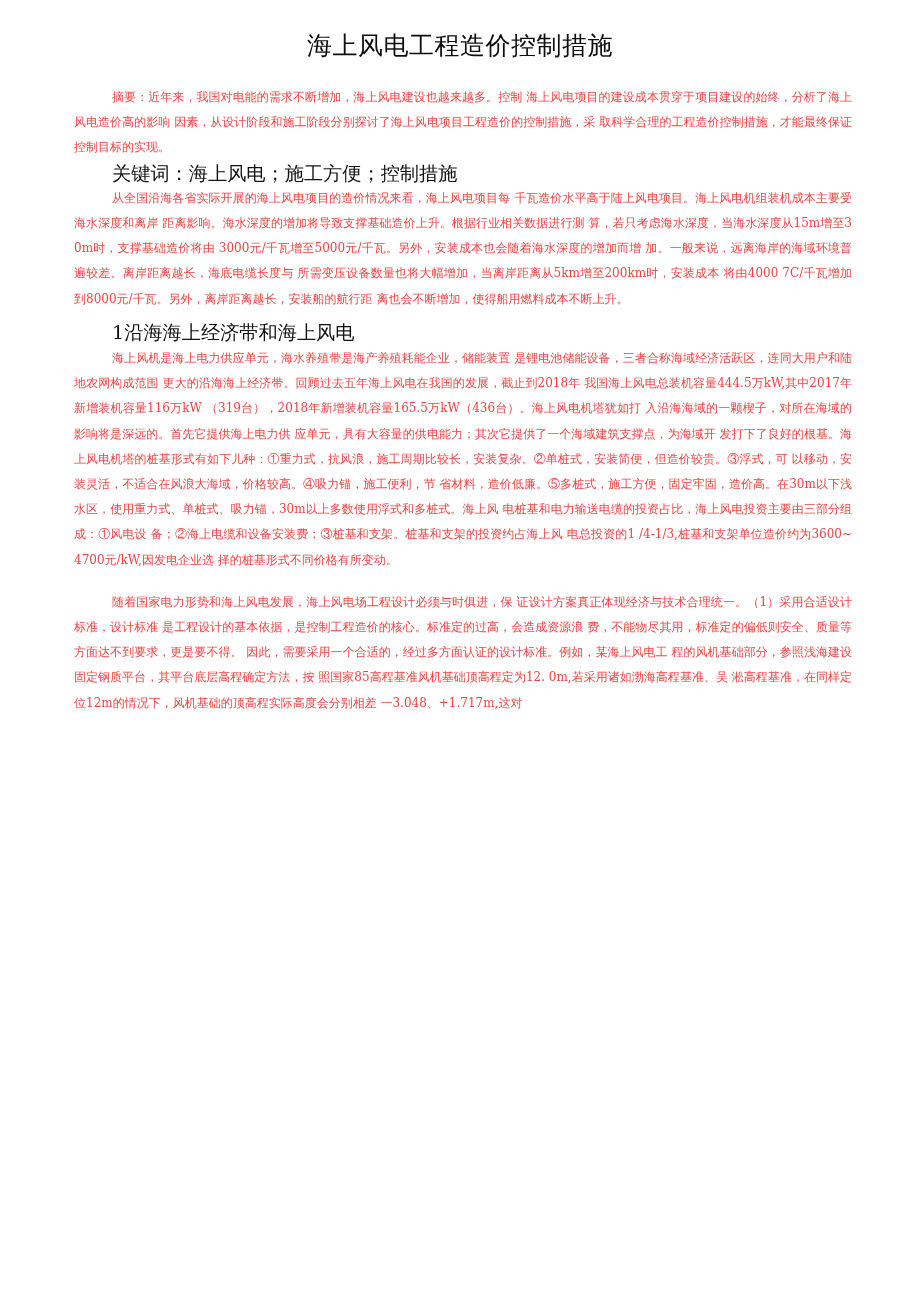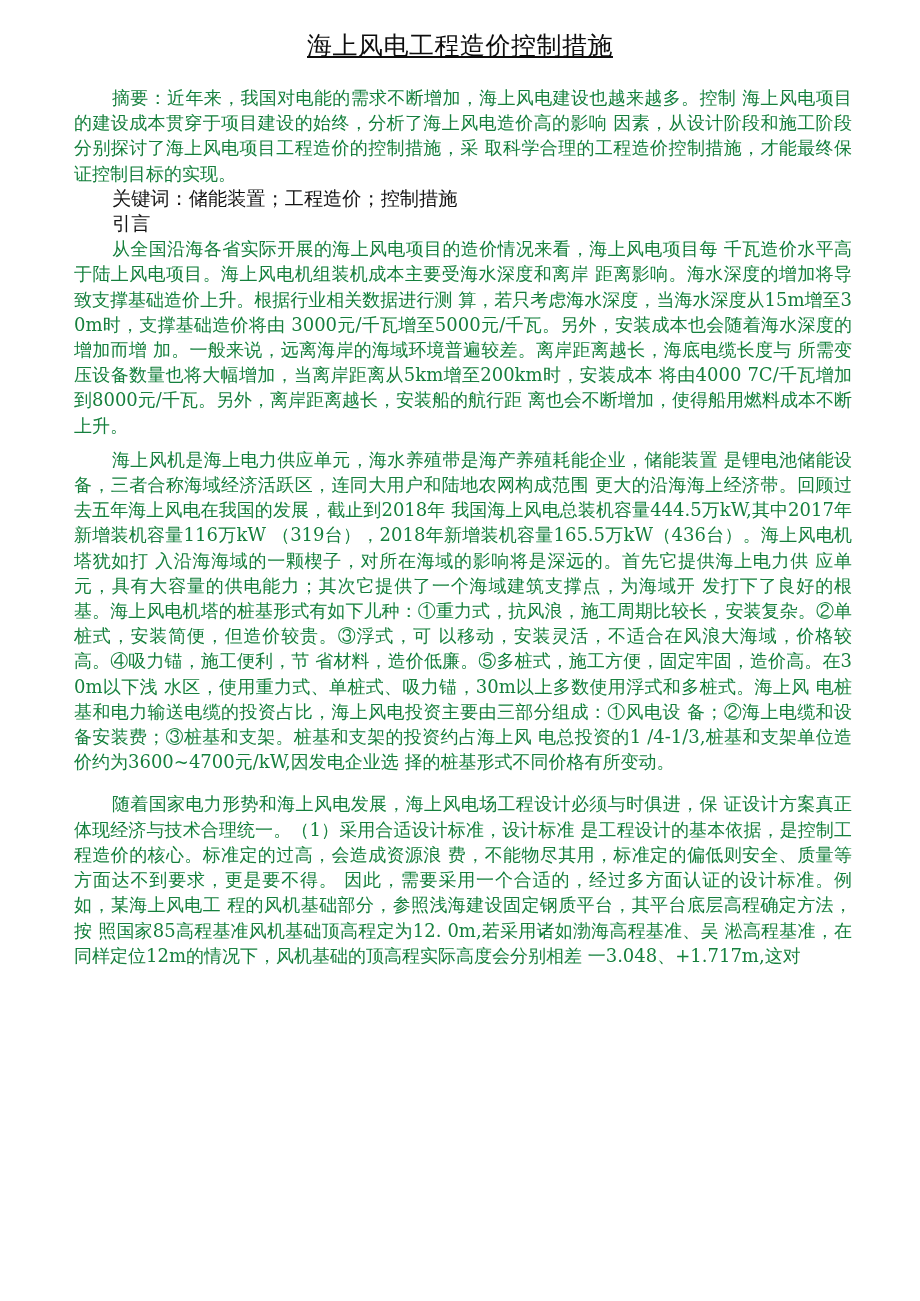--- a/index.html
+++ b/index.html
@@ -26,35 +26,34 @@
     text-align: center;
     font-size: 25px;
     line-height: 34px;
     font-weight: 500;
     letter-spacing: 0.5px;
     margin: 0;
     padding-top: 29px;
     padding-bottom: 0;
     color: #0d0d0d;
     font-family: "DejaVu Serif", "Liberation Serif", serif;
-    text-decoration: underline;
   }
   .body-block {
     margin-top: 22px;
     padding-left: 74px;
     padding-right: 68px;
   }
   p.para {
     margin: 0;
-    font-size: 18px;
+    font-size: 12px;
     line-height: 25.2px;
     text-align: justify;
     text-justify: inter-character;
     text-indent: 0;
-    color: #15803d;
+    color: #ef4444;
     word-break: break-all;
     letter-spacing: 0px;
   }
   p.para.indent {
     text-indent: 38px;
   }
   p.heading {
     margin: 0;
     font-size: 19.2px;
     line-height: 25.2px;
@@ -73,28 +72,28 @@
 <body>
 
 <div class="page">
 
   <h1 class="doc-title">海上风电工程造价控制措施</h1>
 
   <div class="body-block">
 
     <p class="para indent">摘要：近年来，我国对电能的需求不断增加，海上风电建设也越来越多。控制 海上风电项目的建设成本贯穿于项目建设的始终，分析了海上风电造价高的影响 因素，从设计阶段和施工阶段分别探讨了海上风电项目工程造价的控制措施，采 取科学合理的工程造价控制措施，才能最终保证控制目标的实现。</p>
 
-    <p class="heading">关键词：储能装置；工程造价；控制措施</p>
+    <p class="heading">关键词：海上风电；施工方便；控制措施</p>
 
-    <p class="heading">引言</p>
 
     <p class="para indent">从全国沿海各省实际开展的海上风电项目的造价情况来看，海上风电项目每 千瓦造价水平高于陆上风电项目。海上风电机组装机成本主要受海水深度和离岸 距离影响。海水深度的增加将导致支撑基础造价上升。根据行业相关数据进行测 算，若只考虑海水深度，当海水深度从15m增至30m时，支撑基础造价将由 3000元/千瓦增至5000元/千瓦。另外，安装成本也会随着海水深度的增加而增 加。一般来说，远离海岸的海域环境普遍较差。离岸距离越长，海底电缆长度与 所需变压设备数量也将大幅增加，当离岸距离从5km增至200km时，安装成本 将由4000 7C/千瓦增加到8000元/千瓦。另外，离岸距离越长，安装船的航行距 离也会不断增加，使得船用燃料成本不断上升。</p>
 
     <div class="gap-md"></div>
 
+    <p class="heading">1沿海海上经济带和海上风电</p>
 
     <div class="gap-sm"></div>
 
     <p class="para indent">海上风机是海上电力供应单元，海水养殖带是海产养殖耗能企业，储能装置 是锂电池储能设备，三者合称海域经济活跃区，连同大用户和陆地农网构成范围 更大的沿海海上经济带。回顾过去五年海上风电在我国的发展，截止到2018年 我国海上风电总装机容量444.5万kW,其中2017年新增装机容量116万kW （319台），2018年新增装机容量165.5万kW（436台）。海上风电机塔犹如打 入沿海海域的一颗楔子，对所在海域的影响将是深远的。首先它提供海上电力供 应单元，具有大容量的供电能力；其次它提供了一个海域建筑支撑点，为海域开 发打下了良好的根基。海上风电机塔的桩基形式有如下儿种：①重力式，抗风浪，施工周期比较长，安装复杂。②单桩式，安装简便，但造价较贵。③浮式，可 以移动，安装灵活，不适合在风浪大海域，价格较高。④吸力锚，施工便利，节 省材料，造价低廉。⑤多桩式，施工方便，固定牢固，造价高。在30m以下浅 水区，使用重力式、单桩式、吸力锚，30m以上多数使用浮式和多桩式。海上风 电桩基和电力输送电缆的投资占比，海上风电投资主要由三部分组成：①风电设 备；②海上电缆和设备安装费；③桩基和支架。桩基和支架的投资约占海上风 电总投资的1 /4-1/3,桩基和支架单位造价约为3600~4700元/kW,因发电企业选 择的桩基形式不同价格有所变动。</p>
 
     <div class="gap-md"></div>
 
 
     <div class="gap-md"></div>
 

